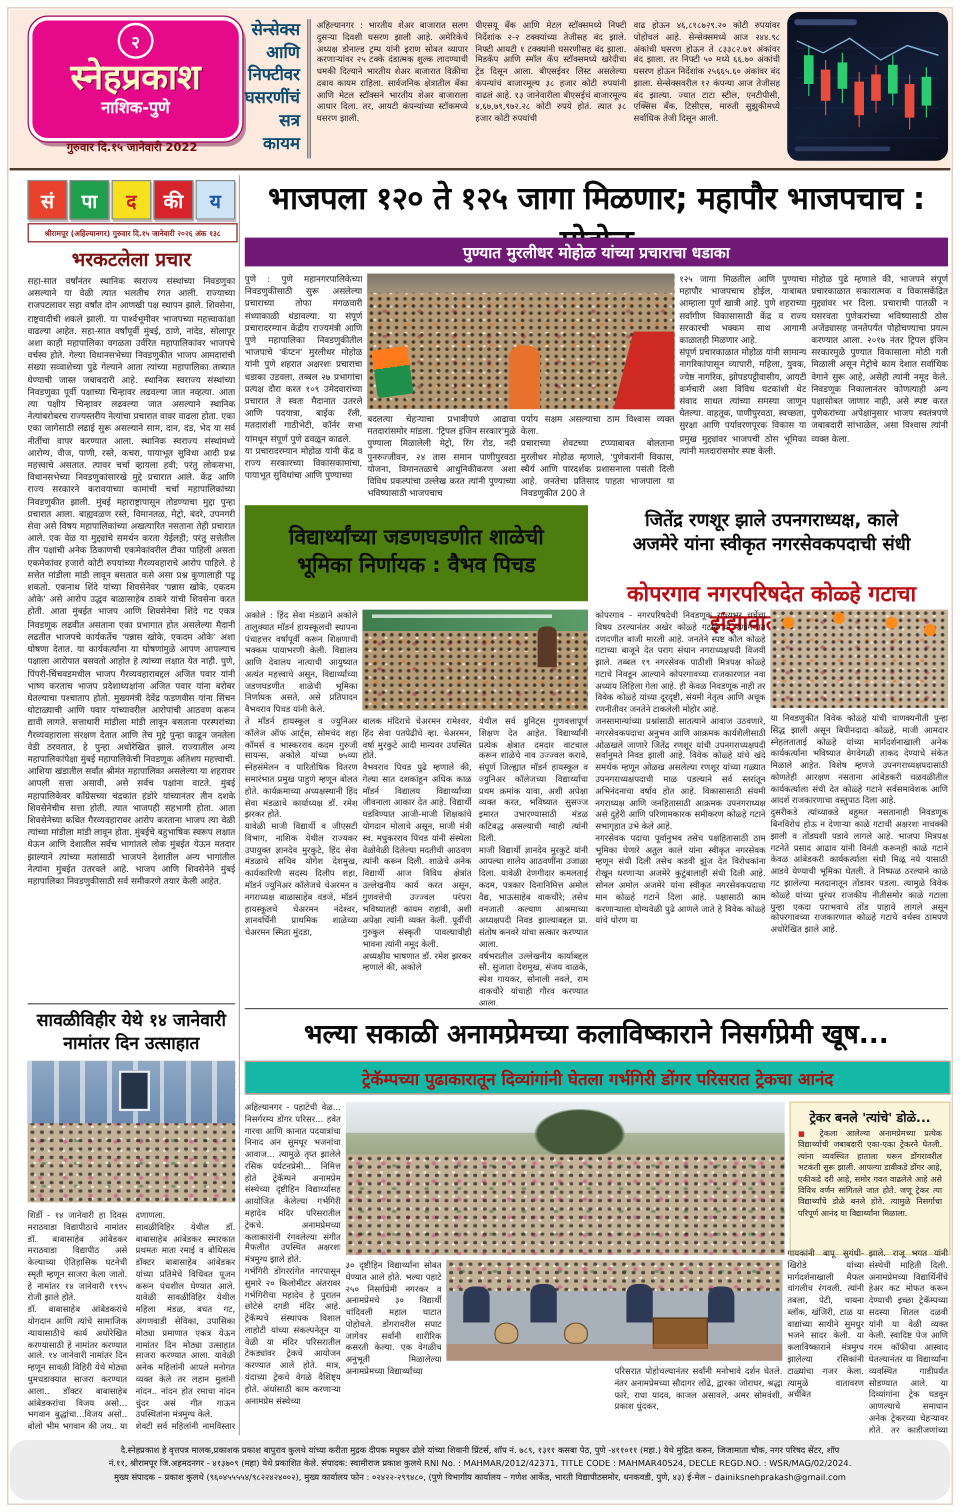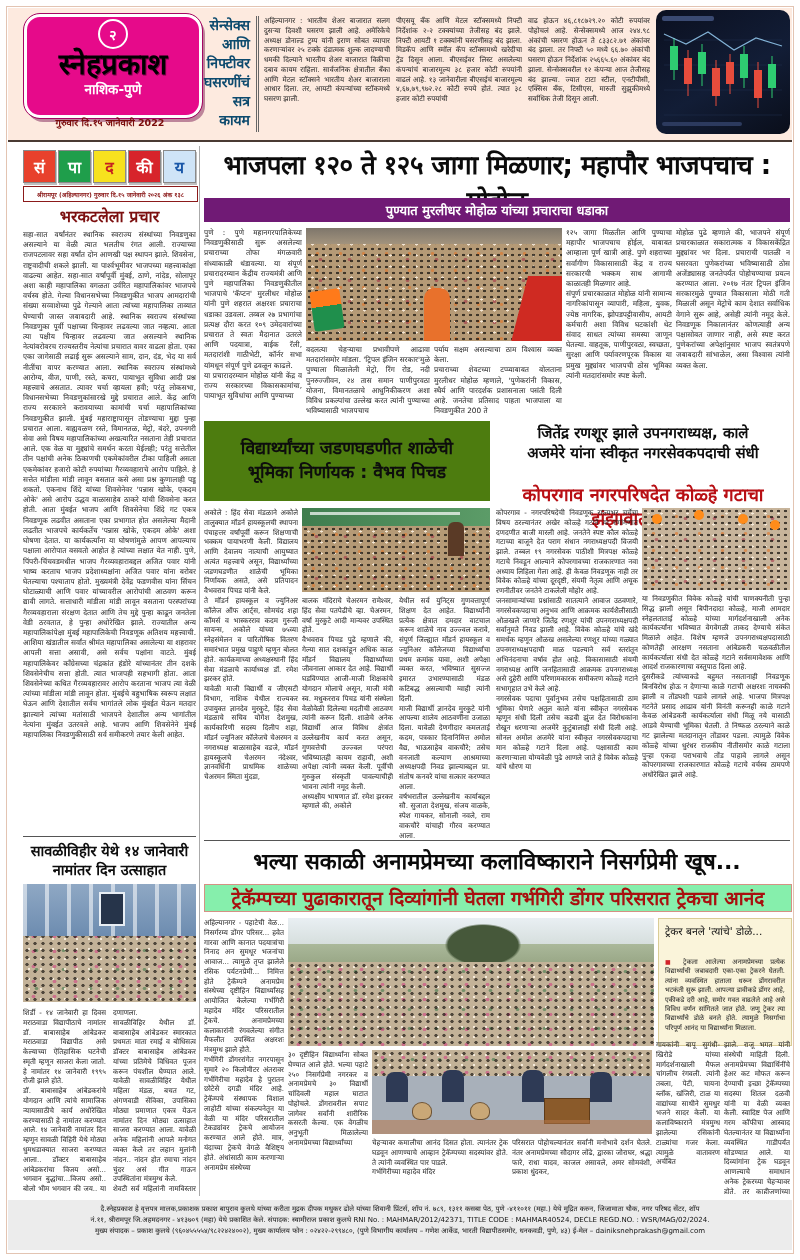--- a/index.html
+++ b/index.html
@@ -9,46 +9,46 @@
   .abs{position:absolute;}
   .bt{font-size:7.3px;line-height:1.4;text-align:justify;color:#1c1c1c;white-space:pre-line;overflow:hidden;}
   .bt2{font-size:7.1px;line-height:1.38;text-align:justify;color:#1c1c1c;white-space:pre-line;overflow:hidden;}
   
   .topstrip{left:8px;top:8px;width:784px;height:132px;background:#fdeadf;border-bottom:2px solid #4a3a32;}
   .masthead{left:24px;top:14px;width:172px;height:98px;background:#e60a8a;border:3px solid #ffffff;
             outline:1px solid #a50563;border-radius:16px;box-shadow:3px 4px 0 rgba(110,10,70,.45);
             display:flex;flex-direction:column;align-items:center;justify-content:flex-start;}
   .ed-num{width:26px;height:26px;border-radius:50%;background:#e60a8a;border:2px solid #fff;color:#fff;
           font-weight:bold;font-size:14px;display:flex;align-items:center;justify-content:center;margin-top:2px;}
-  .mast-title{color:#000000;font-weight:bold;font-size:29px;line-height:1.05;text-shadow:1px 1px 0 #7c0448;}
+  .mast-title{color:#fef9c3;font-weight:bold;font-size:29px;line-height:1.05;text-shadow:1px 1px 0 #7c0448;}
   .mast-sub{color:#fff;font-weight:bold;font-size:13.5px;margin-top:1px;}
   .mast-date{left:24px;top:116px;width:172px;text-align:center;color:#7a0b0b;font-weight:bold;font-size:9.5px;}
   .vhead{left:196px;top:16px;width:54px;height:116px;text-align:right;font-weight:bold;font-size:14px;
          line-height:1.36;color:#0c4a6e;white-space:pre-line;}
   .vrule{left:256px;top:16px;width:0;height:116px;border-left:3px double #666;}
   .mkcol{top:16px;height:118px;}
   .stockimg{left:656px;top:10px;width:134px;height:124px;border-radius:10px;overflow:hidden;
             background:linear-gradient(150deg,#0b1020 0%,#121d36 55%,#0a0e1a 100%);}
   
   .edletter{width:31px;height:31px;border:1px solid #8a8a8a;box-shadow:1px 2px 0 rgba(0,0,0,.25);
             display:flex;align-items:center;justify-content:center;font-weight:bold;font-size:16px;}
   .ed-dateline{border:1px solid #8b1a1a;color:#8b1a1a;font-weight:bold;font-size:6.2px;
                display:flex;align-items:center;justify-content:center;}
   .ed-head{font-weight:bold;font-size:16px;color:#7c0f0f;text-align:center;}
   .sec-head{font-weight:bold;color:#0d0d0d;text-align:center;white-space:pre-line;}
   .red-kicker-bar{background:#701a75;color:#fff;font-weight:bold;font-size:13px;display:flex;
                   align-items:center;justify-content:center;}
   .red-kicker-text{color:#b80f14;font-weight:bold;text-align:center;}
-  .pink-kicker{background:#86efac;border:1px solid #d49184;color:#a8100f;font-weight:bold;font-size:19px;
+  .pink-kicker{background:#14b8a6;border:1px solid #d49184;color:#a8100f;font-weight:bold;font-size:14px;
                display:flex;align-items:center;justify-content:center;}
   .headline-main{font-weight:800;font-size:26px;color:#0b0b0b;text-align:center;letter-spacing:-.5px;}
   .headline-big{font-weight:800;font-size:22px;color:#0b0b0b;text-align:center;}
   .school-block{background:#4d7c0f;display:flex;align-items:center;justify-content:center;}
   .sidebar-box{background:#faf4da;border:1px solid #d9cc96;padding:5px 6px;}
-  .sidebar-title{font-weight:normal;font-size:10.5px;color:#111;margin-bottom:20px;}
+  .sidebar-title{font-weight:bold;font-size:10.5px;color:#111;text-align:center;margin-bottom:3px;}
   .hline{background:#555;height:1px;}
   .vline{background:#aaa;width:1px;}
   
   .photo{overflow:hidden;position:absolute;}
   .crowd{background-color:#b59a76;background-image:
       radial-gradient(rgba(25,20,15,.75) 1.3px,transparent 1.8px),
       radial-gradient(rgba(255,244,230,.85) 1px,transparent 1.5px),
       radial-gradient(rgba(225,120,45,.65) 1.5px,transparent 2.1px),
       radial-gradient(rgba(160,30,60,.5) 1.6px,transparent 2.2px);
       background-size:7px 6px,13px 11px,23px 17px,29px 21px;}
@@ -230,26 +230,24 @@
     <div style="position:absolute;left:14px;top:22px;width:22px;height:30px;background:#2e3a55;border-radius:8px 8px 0 0;"></div>
     <div style="position:absolute;left:70px;top:20px;width:22px;height:32px;background:#2e3a55;border-radius:8px 8px 0 0;"></div>
     <div style="position:absolute;left:150px;top:20px;width:22px;height:32px;background:#2e3a55;border-radius:8px 8px 0 0;"></div>
     <div style="position:absolute;left:218px;top:22px;width:22px;height:30px;background:#2e3a55;border-radius:8px 8px 0 0;"></div>
     <div style="position:absolute;left:40px;top:52px;width:18px;height:16px;border-radius:50% 50% 40% 40%;background:#caa877;border:1px solid #6e5335;"></div>
     <div style="position:absolute;left:98px;top:52px;width:18px;height:16px;border-radius:50% 50% 40% 40%;background:#caa877;border:1px solid #6e5335;"></div>
     <div style="position:absolute;left:172px;top:48px;width:44px;height:24px;background:#8a5a2a;border:1px solid #5d3a18;"></div>
     <div style="position:absolute;left:0;top:70px;width:280px;height:14px;background:#b7784a;opacity:.55;"></div>
   </div>
 
-  <div class="abs bt2" style="left:372px;top:1138px;width:136px;height:56px;">चेहऱ्यावर कमालीचा आनंद दिसत होता. त्यानंतर ट्रेक घडवून आणण्याचे आव्हान ट्रेकॅम्पच्या सदस्यांवर होते. ते त्यांनी व्यवस्थित पार पाडले.
-गर्भगिरीच्या महादेव मंदिर</div>
   <div class="abs bt2" style="left:512px;top:1138px;width:140px;height:56px;">परिसरात पोहोचल्यानंतर सर्वांनी मनोभावे दर्शन घेतले. नंतर अनामप्रेमच्या सौदागर लोंढे, द्वारका जोराघर, श्रद्धा फारे, राधा यादव, काजल असावले, अमर सोमवंशी, प्रकाश धुंदकर,</div>
   <div class="abs bt2" style="left:656px;top:1040px;width:64px;height:154px;">गायकांनी बापू सुगंधी-खिरोडे यांच्या मार्गदर्शनाखाली मैफल चांगलीच रंगवली. त्यांनी तबला, पेटी, चायना ब्लॉक, खंजिरी, टाळ या वाद्यांच्या साथीने सुमधुर भजने सादर केली. या कलाविष्काराने मंत्रमुग्ध झालेल्या रसिकांनी टाळ्यांचा गजर केला. त्यामुळे वातावरण अर्चबित</div>
   <div class="abs bt2" style="left:724px;top:1040px;width:66px;height:154px;">झाले. राजू भगत यांनी संस्थेची माहिती दिली. अनामप्रेमच्या विद्यार्थिनींचे हेअर कट मोफत करून देण्याची इच्छा ट्रेकॅम्पच्या सदस्या शितल दळवी यांनी या वेळी व्यक्त केली. स्वादिष्ट पेज आणि गरम कॉफीचा आस्वाद घेतल्यानंतर या विद्यार्थ्यांना व्यवस्थित गाडीपर्यंत सोडण्यात आले. या दिव्यांगांना ट्रेक घडवून आणल्याचे समाधान अनेक ट्रेकरच्या चेहऱ्यावर होते, तर काहीजणांच्या डोळ्यात सहानुभूतीचे अश्रू होते. एका वेगळ्या ट्रेकचा अनुभव सर्वांनी घेतला.</div>
 
-  <div class="abs footer" style="left:8px;top:1200px;width:784px;height:46px;">
+  <div class="abs footer" style="left:8px;top:1200px;width:784px;height:46px;border-radius:15px;">
     <div>दै.स्नेहप्रकाश हे वृत्तपत्र मालक,प्रकाशक प्रकाश बापुराव कुलथे यांच्या करीता मुद्रक दीपक मधुकर ढोले यांच्या शिवानी प्रिंटर्स, शॉप नं. ७८९, १३११ कसबा पेठ, पुणे -४११०११ (महा.) येथे मुद्रित करुन, जिजामाता चौक, नगर परिषद सेंटर, शॉप</div>
     <div>नं.११, श्रीरामपूर जि.अहमदनगर - ४१३७०९ (महा) येथे प्रकाशित केले. संपादक: स्वामीराज प्रकाश कुलथे RNI No. : MAHMAR/2012/42371,  TITLE CODE : MAHMAR40524,  DECLE REGD.NO. : WSR/MAG/02/2024.</div>
     <div>मुख्य संपादक – प्रकाश कुलथे (९६०४५५५५४/९८२२४२४००२), मुख्य कार्यालय फोन : ०२४२२-२९९४८०, (पुणे विभागीय कार्यालय – गणेश आर्केड, भारती विद्यापीठसमोर, धनकवडी, पुणे, ४३) ई-मेल – dainiksnehprakash@gmail.com</div>
   </div>
 
   <div class="frame"></div>
 </div>
 
 </body></html>

